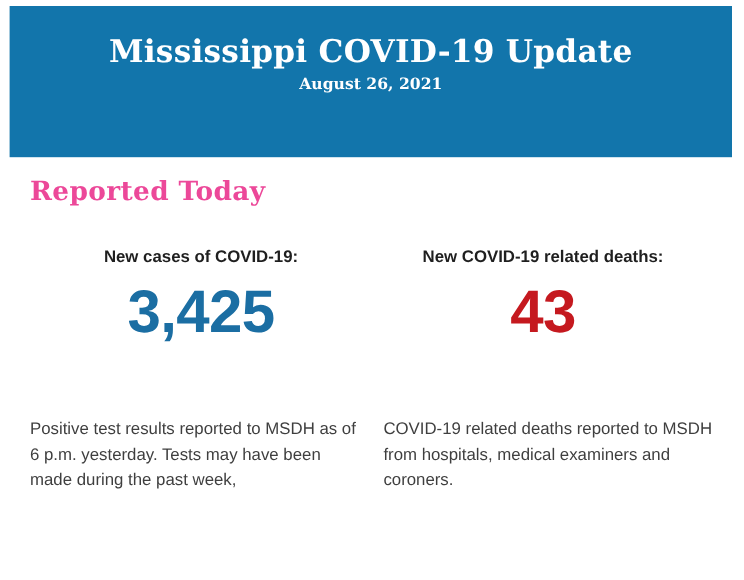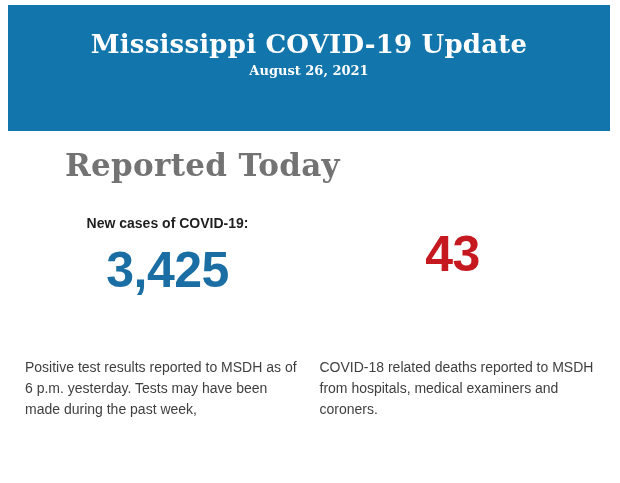--- a/index.html
+++ b/index.html
@@ -34,24 +34,23 @@
     font-weight: bold;
     font-size: 13px;
   }
 
   
   main { padding: 0 25px; }
   .section-title {
     margin-top: 16px;
     font-family: "DejaVu Serif", serif;
     font-weight: bold;
-    font-size: 31px;
-    color: #737373;
+    font-size: 22px;
+    color: #ec4899;
     letter-spacing: 0.3px;
-    margin-left: 40px;
   }
 
   .stats-row {
     display: grid;
     grid-template-columns: 1fr 1fr;
     margin-top: 32px;
     text-align: center;
   }
   .stat-label {
     font-size: 14px;
@@ -90,23 +89,24 @@
   <main>
 
     <h2 class="section-title">Reported Today</h2>
 
     <div class="stats-row">
       <div class="stat">
         <div class="stat-label">New cases of COVID-19:</div>
         <div class="stat-value" style="color: rgb(27, 110, 163);">3,425</div>
       </div>
       <div class="stat">
+        <div class="stat-label">New COVID-19 related deaths:</div>
         <div class="stat-value" style="color: rgb(197, 25, 31);">43</div>
       </div>
     </div>
 
     <div class="desc-row">
       <p>Positive test results reported to MSDH as of 6 p.m. yesterday. Tests may have been made during the past week,</p>
-      <p>COVID-18 related deaths reported to MSDH from hospitals, medical examiners and coroners.</p>
+      <p>COVID-19 related deaths reported to MSDH from hospitals, medical examiners and coroners.</p>
     </div>
 
   </main>
 </div>
 
 </body></html>

